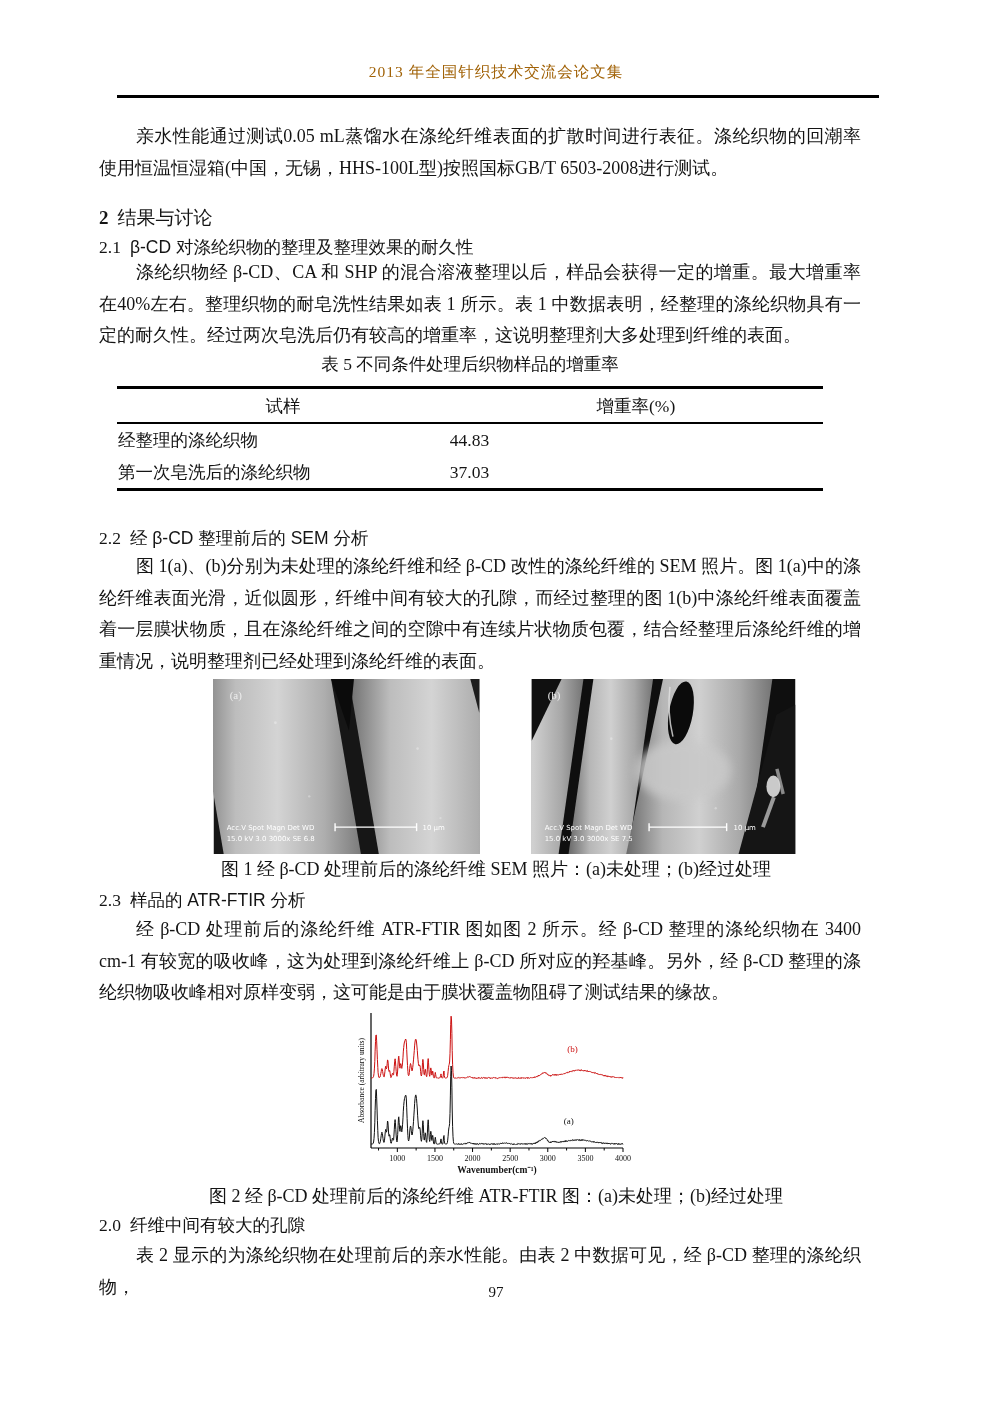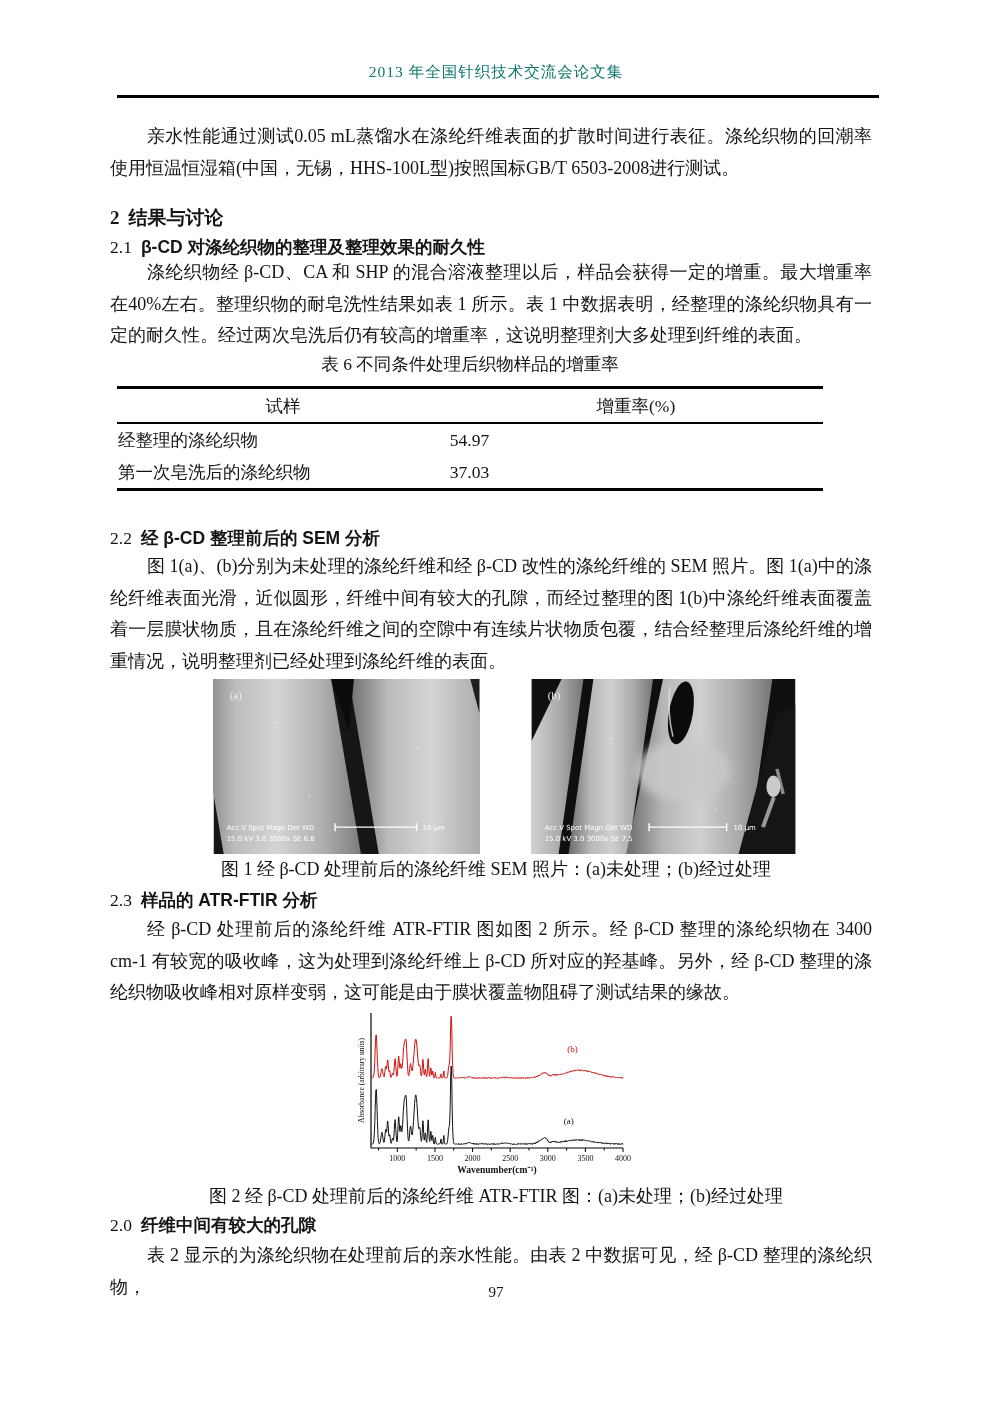--- a/index.html
+++ b/index.html
@@ -1,28 +1,28 @@
 <!DOCTYPE html>
 <html><head>
 <meta charset="utf-8">
 <style>
   html,body{margin:0;padding:0;background:#ffffff;}
   .page{position:relative;width:992px;height:1403px;background:#fff;overflow:hidden;
         font-family:"Liberation Serif","DejaVu Serif",serif;color:#141414;}
   .abs{position:absolute;}
   .center{text-align:center;}
-  .hdr{width:100%;top:62px;font-size:15.5px;letter-spacing:1px;color:#0f766e;}
+  .hdr{width:100%;top:62px;font-size:15.5px;letter-spacing:1px;color:#a16207;}
   .hdr-rule{left:117px;width:762px;top:95px;height:3px;background:#000;}
   .body-p{font-size:18px;line-height:31.5px;text-align:justify;text-indent:2.05em;margin:0;}
-  .col{left:110px;width:762px;}
+  .col{left:99px;width:762px;}
   .h-main{font-size:19px;}
   .h-sub{font-size:17.5px;}
   .h-num{font-family:"Liberation Serif",serif;font-weight:normal;margin-right:9px;}
   .h-main .h-num{font-weight:bold;}
-  .h-txt{font-family:"Liberation Sans","DejaVu Sans",sans-serif;font-weight:bold;}
+  .h-txt{font-family:"Liberation Sans","DejaVu Sans",sans-serif;font-weight:normal;}
   .tbl-title{font-size:17.5px;text-align:center;height:24px;line-height:24px;}
   table.t1{border-collapse:collapse;width:706px;margin-top:10px;font-size:17.5px;
            border-top:3px solid #000;border-bottom:3px solid #000;}
   table.t1 th{font-weight:normal;height:31px;border-bottom:2px solid #000;text-align:center;}
   table.t1 td{height:30px;}
   .cap{font-size:18px;}
   .pageno{width:100%;font-size:15px;}
   svg text{user-select:none;}
   .semtxt{font-family:"DejaVu Sans",sans-serif;}
 </style>
@@ -35,36 +35,36 @@
   <div class="abs hdr-rule"></div>
 
   <p class="abs col body-p" style="top:121px">亲水性能通过测试0.05 mL蒸馏水在涤纶纤维表面的扩散时间进行表征。涤纶织物的回潮率使用恒温恒湿箱(中国，无锡，HHS-100L型)按照国标GB/T 6503-2008进行测试。</p>
 
   <div class="abs col h-main" style="top:205px"><span class="h-num">2</span><span class="h-txt">结果与讨论</span></div>
 
   <div class="abs col h-sub" style="top:235px"><span class="h-num">2.1</span><span class="h-txt">β-CD 对涤纶织物的整理及整理效果的耐久性</span></div>
   <p class="abs col body-p" style="top:257px">涤纶织物经 β-CD、CA 和 SHP 的混合溶液整理以后，样品会获得一定的增重。最大增重率在40%左右。整理织物的耐皂洗性结果如表 1 所示。表 1 中数据表明，经整理的涤纶织物具有一定的耐久性。经过两次皂洗后仍有较高的增重率，这说明整理剂大多处理到纤维的表面。</p>
 
   <div class="abs" style="left:117px;top:352px;width:706px">
-    <div class="tbl-title">表 6 不同条件处理后织物样品的增重率</div>
+    <div class="tbl-title">表 5 不同条件处理后织物样品的增重率</div>
     <table class="t1">
       <colgroup>
           <col style="width:47%">
           <col style="width:53%">
         </colgroup>
       <thead>
         <tr>
           <th>试样</th>
           <th>增重率(%)</th>
         </tr>
       </thead>
       <tbody>
         <tr>
           <td>经整理的涤纶织物</td>
-          <td>54.97</td>
+          <td>44.83</td>
         </tr>
         <tr>
           <td>第一次皂洗后的涤纶织物</td>
           <td>37.03</td>
         </tr>
       </tbody>
     </table>
   </div>
 
   <div class="abs col h-sub" style="top:526px"><span class="h-num">2.2</span><span class="h-txt">经 β-CD 整理前后的 SEM 分析</span></div>

